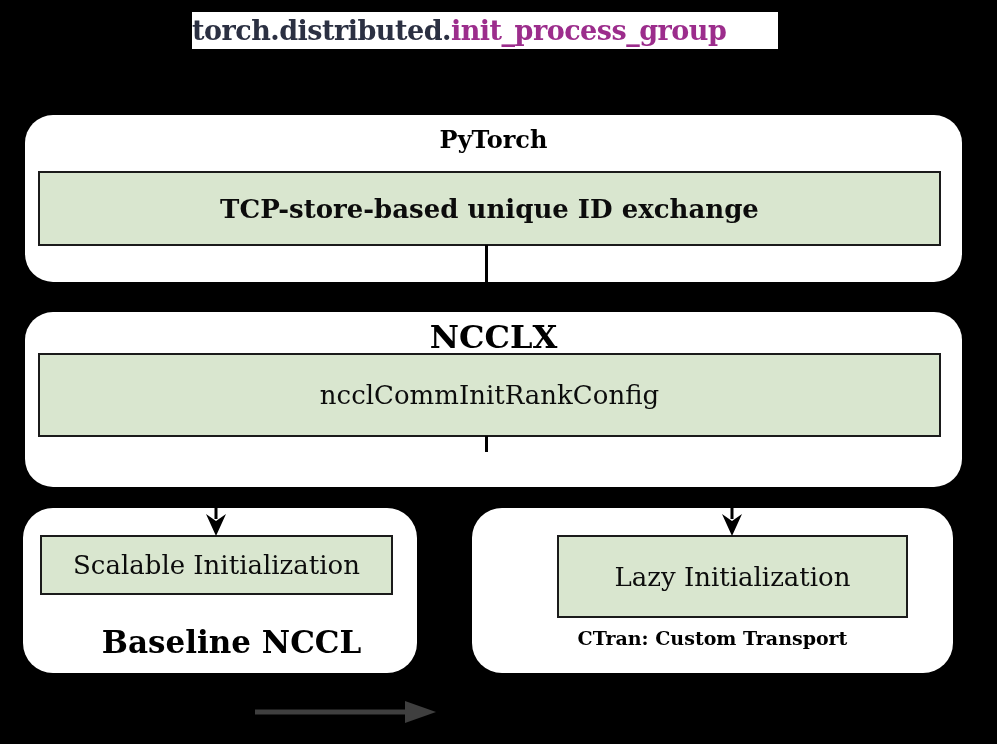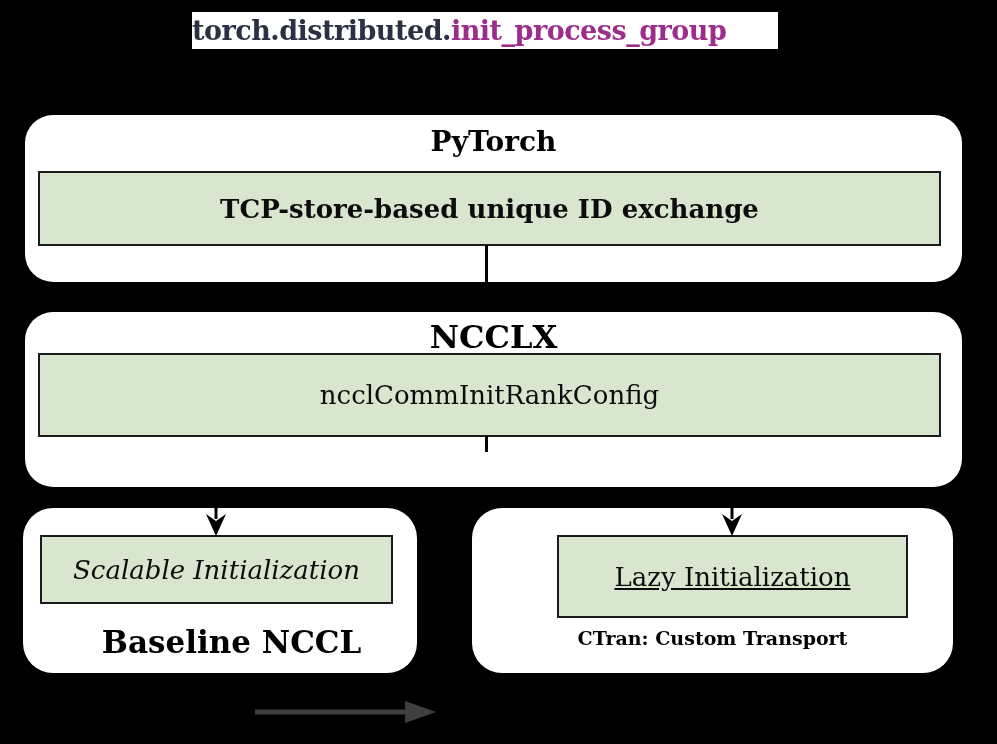--- a/index.html
+++ b/index.html
@@ -44,41 +44,41 @@
   .box-baseline { left: 23px;  top: 508px; width: 394px; height: 165px; border-radius: 30px; }
   .box-ctran    { left: 472px; top: 508px; width: 481px; height: 165px; border-radius: 30px; }
 
   .box-heading {
     position: absolute;
     left: 0; right: 0;
     text-align: center;
     font-weight: bold;
     color: #000;
   }
-  .box-pytorch  .box-heading { top: 10px; font-size: 28px; }
+  .box-pytorch  .box-heading { top: 10px; font-size: 24px; }
   .box-ncclx    .box-heading { top: 6px;  font-size: 32px; }
   .box-baseline .box-heading { top: 116px; font-size: 31px; margin-left: 23px; }
   .box-ctran    .box-heading { top: 119px; font-size: 19px; }
 
   
   .green-box {
     position: absolute;
     background: var(--color-step_green, #d9e6cf);
     border: 2px solid #1b1b1b;
     display: flex;
     align-items: center;
     justify-content: center;
     font-size: 26px;
     color: #0c0c0c;
     box-sizing: border-box;
   }
   .box-pytorch  .green-box { left: 13px; top: 56px; width: 903px; height: 75px; font-weight: bold; }
   .box-ncclx    .green-box { left: 13px; top: 41px; width: 903px; height: 84px; }
-  .box-baseline .green-box { left: 17px; top: 27px; width: 353px; height: 69px; font-style: italic; }
-  .box-ctran    .green-box { left: 85px; top: 27px; width: 351px; height: 83px; text-decoration: underline; }
+  .box-baseline .green-box { left: 17px; top: 27px; width: 353px; height: 60px; }
+  .box-ctran    .green-box { left: 85px; top: 27px; width: 351px; height: 83px; }
 
   
   .connector {
     position: absolute;
     width: 3px;
     background: var(--color-line, #000000);
     z-index: 3;
   }
   .connector-1 { left: 485px; top: 245px; height: 37px; }
   .connector-2 { left: 485px; top: 436px; height: 16px; }

